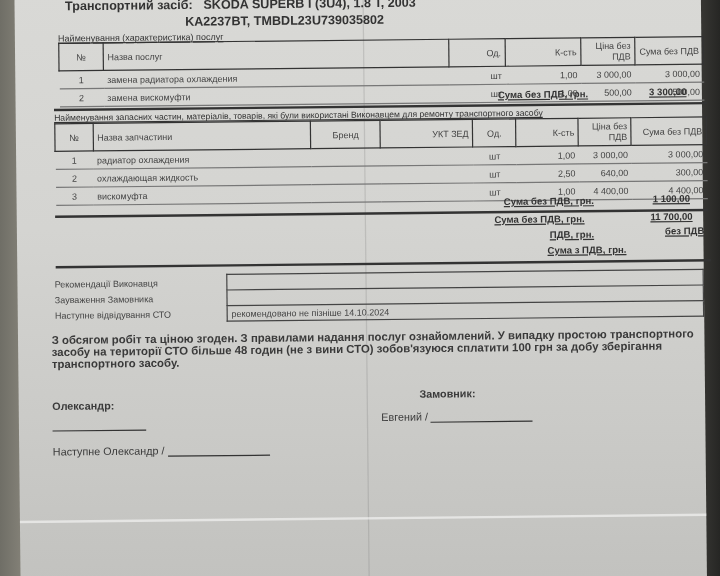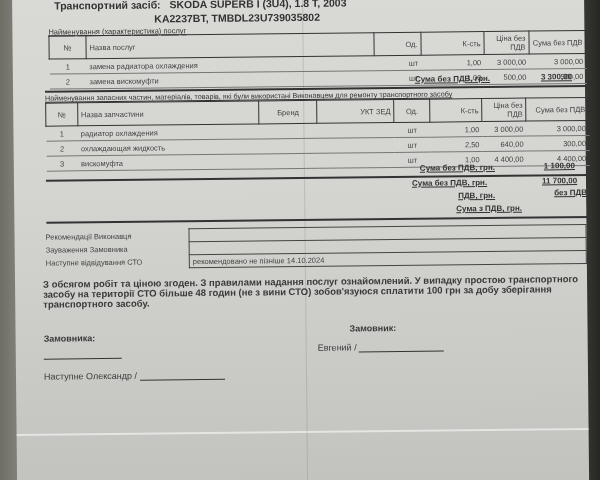--- a/index.html
+++ b/index.html
@@ -147,21 +147,21 @@
     </tr>
     <tr>
       <td>Наступне відвідування СТО</td>
       <td class="box">рекомендовано не пізніше 14.10.2024</td>
     </tr>
   </tbody>
     </table>
 
   <div class="terms">З обсягом робіт та ціною згоден. З правилами надання послуг ознайомлений. У випадку простою транспортного засобу на території СТО більше 48 годин (не з вини СТО) зобов'язуюся сплатити 100 грн за добу зберігання транспортного засобу.</div>
 
-  <div class="sig" style="left:28px; top:340px; font-weight:bold;">Замовника:</div>
+  <div class="sig" style="left:28px; top:340px; font-weight:bold;">Олександр:</div>
   <div class="sig" style="left:28px; top:356px;"><span class="sigline" style="width:78px;"></span></div>
   <div class="sig" style="left:28px; top:378px;">
     <span>Наступне Олександр /</span>
     <span class="sigline"></span>
   </div>
   <div class="sig" style="left:302px; top:333px; font-weight:bold;margin-left:32px;">Замовник:</div>
   <div class="sig" style="left:302px; top:352px;">
     <span>Евгений /</span>
     <span class="sigline"></span>
   </div>

